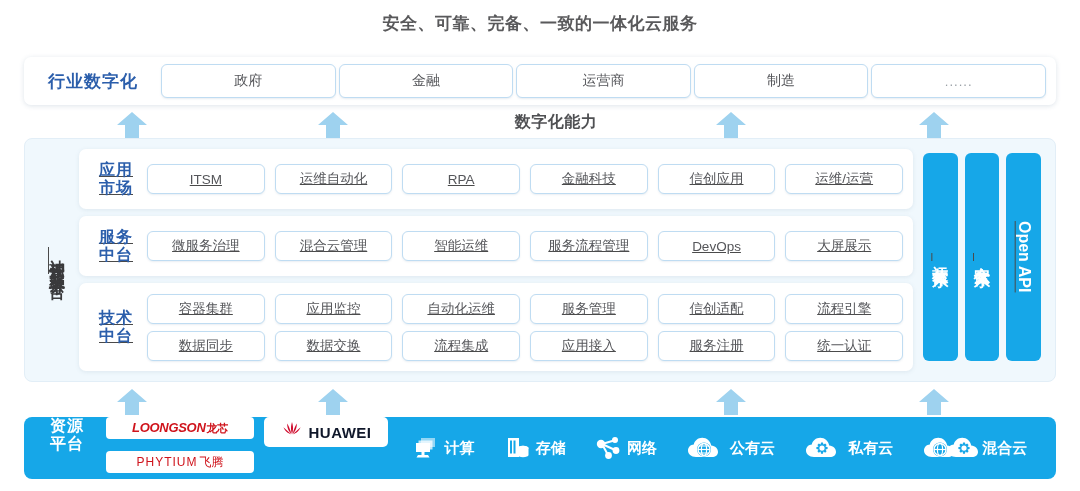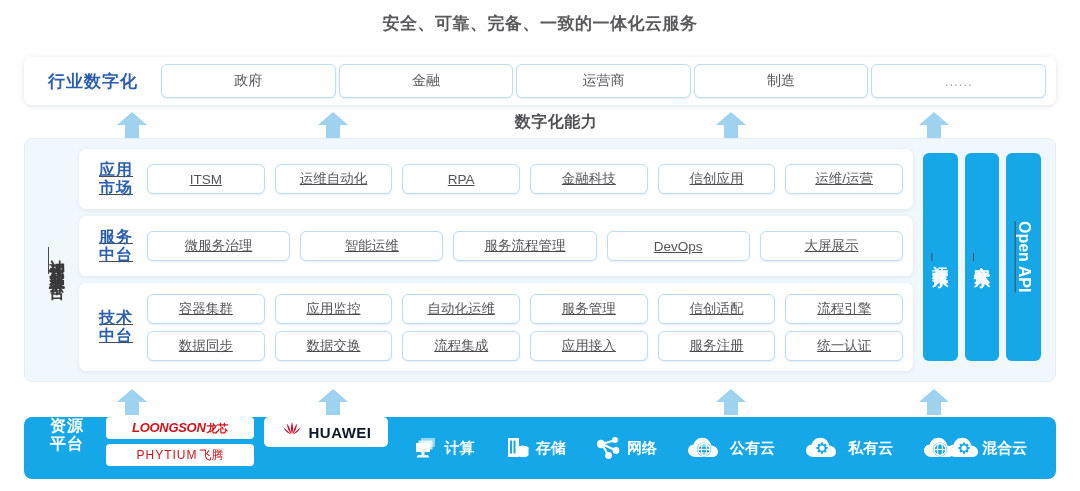--- a/index.html
+++ b/index.html
@@ -232,21 +232,21 @@
     font-size: 16px;
     font-weight: bold;
     line-height: 1.15;
     text-align: center;
     letter-spacing: 1px;
   }
   .logo-stack {
     flex: 0 0 148px;
     display: flex;
     flex-direction: column;
-    gap: 5px;
+    gap: 12px;
   }
   .logo-pill {
     background: #ffffff;
     border-radius: 4px;
     height: 22px;
     display: flex;
     align-items: center;
     justify-content: center;
   }
   .logo-loongson {
@@ -363,20 +363,21 @@
       </div>
 
       <div class="tier t-svc">
         <div class="tier-label">
           <div>服务</div>
           <div>中台</div>
         </div>
         <div class="tier-rows">
           <div class="tier-row">
             <div class="chip">微服务治理</div>
+            <div class="chip">混合云管理</div>
             <div class="chip">智能运维</div>
             <div class="chip">服务流程管理</div>
             <div class="chip">DevOps</div>
             <div class="chip">大屏展示</div>
           </div>
         </div>
       </div>
 
       <div class="tier t-tech">
         <div class="tier-label">

